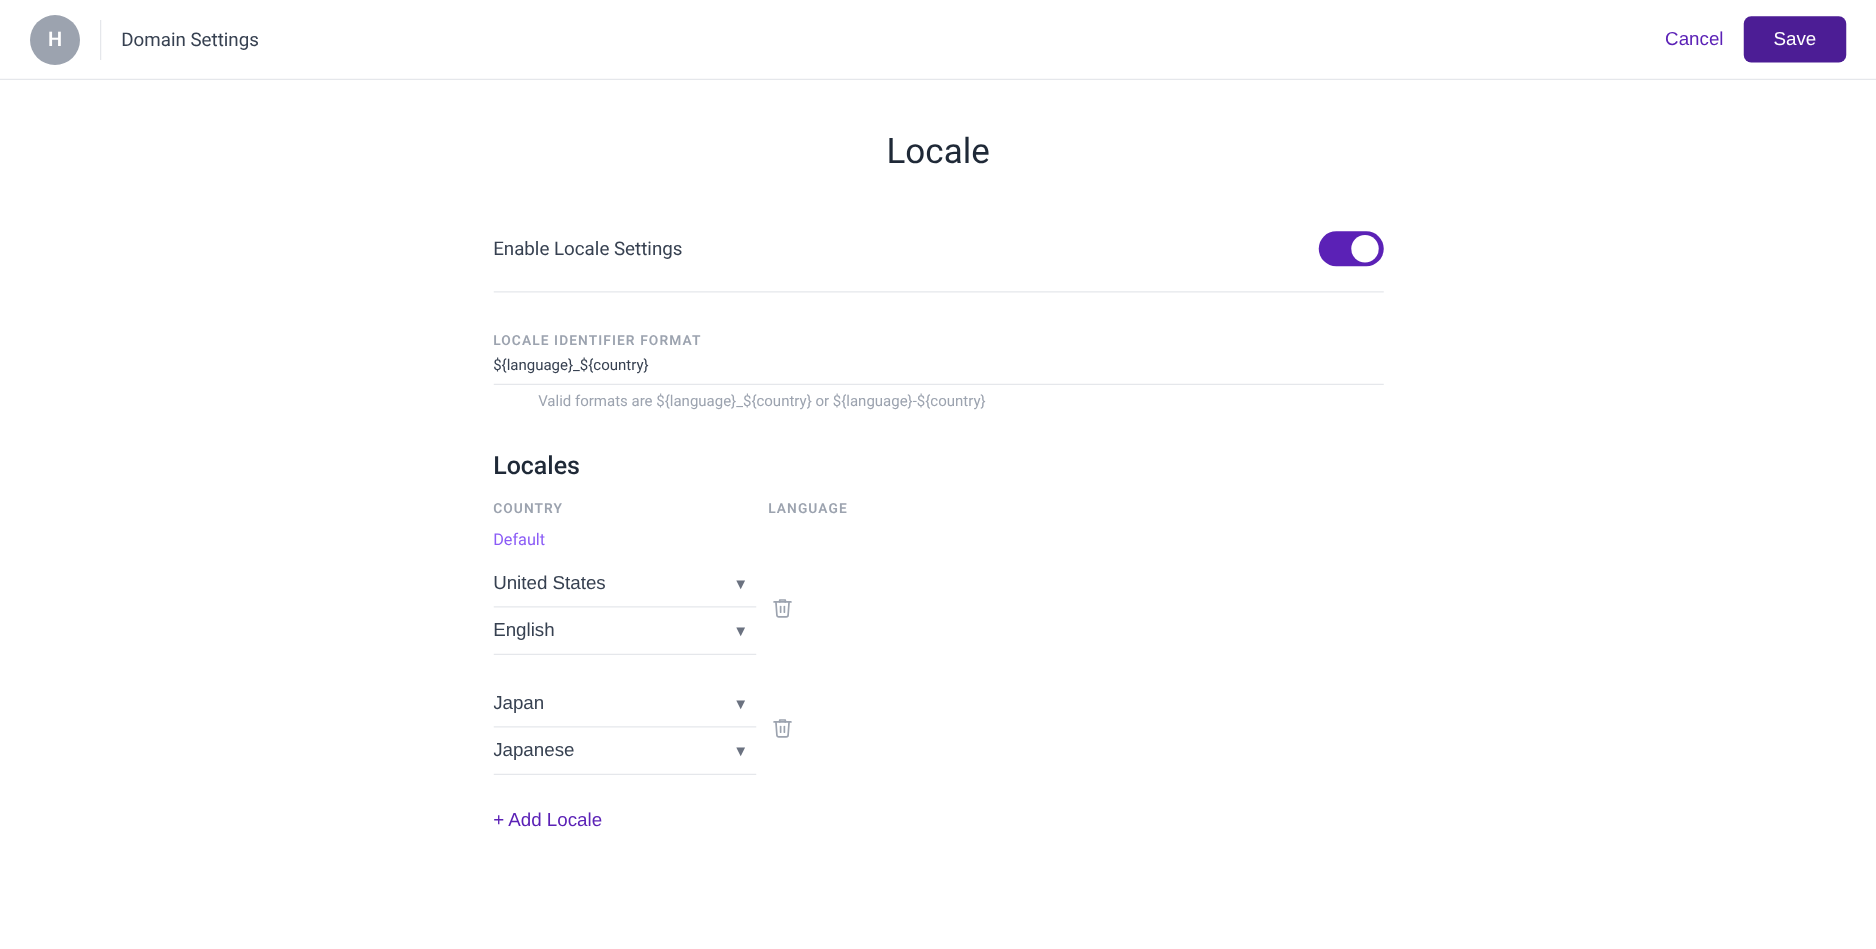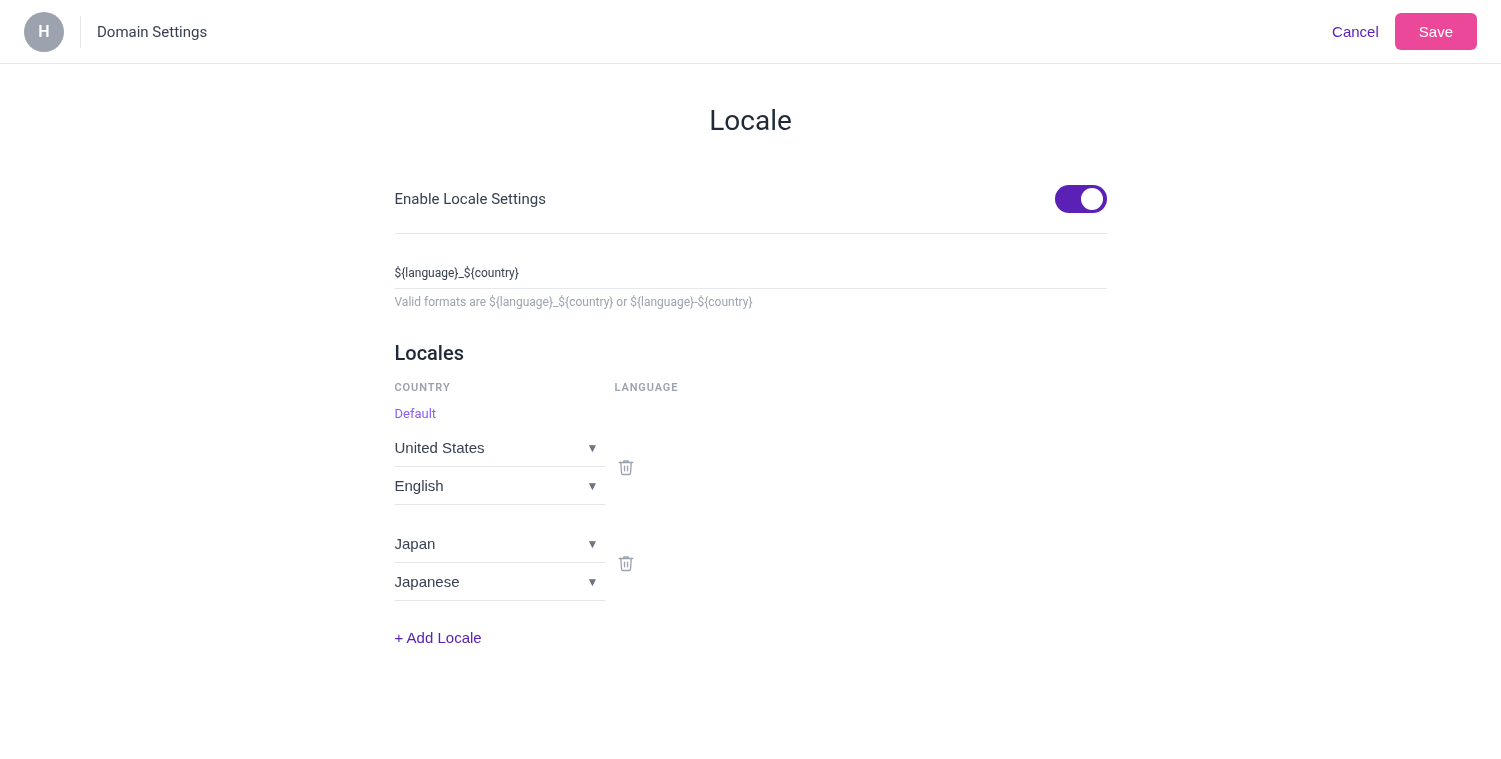--- a/index.html
+++ b/index.html
@@ -49,21 +49,21 @@
     .btn-cancel {
       background: none;
       border: none;
       color: #5b21b6;
       font-size: 15px;
       cursor: pointer;
       font-weight: 500;
       padding: 8px 16px;
     }
     .btn-save {
-      background: #ec4899;
+      background: #4c1d95;
       color: #fff;
       border: none;
       border-radius: 6px;
       padding: 10px 24px;
       font-size: 15px;
       font-weight: 500;
       cursor: pointer;
     }
 
     
@@ -137,20 +137,21 @@
       font-size: 12px;
       color: #374151;
       padding-bottom: 8px;
       border-bottom: 1px solid #e5e7eb;
       margin-bottom: 6px;
     }
     .field-hint {
       font-size: 12px;
       color: #9ca3af;
       margin-bottom: 28px;
+      margin-left: 36px;
     }
 
     
     .locales-title {
       font-size: 20px;
       font-weight: 500;
       color: #1f2937;
       margin-bottom: 16px;
     }
     .table-header {
@@ -265,20 +266,21 @@
   <div class="enable-row">
     <span class="enable-label">Enable Locale Settings</span>
     <label class="toggle">
       <div class="toggle-track">
         <div class="toggle-thumb"></div>
       </div>
     </label>
   </div>
 
   <div class="section">
+    <div class="field-label">LOCALE IDENTIFIER FORMAT</div>
     <div class="field-value">${language}_${country}</div>
     <div class="field-hint">Valid formats are ${language}_${country} or ${language}-${country}</div>
   </div>
 
   <div class="section">
     <div class="locales-title">Locales</div>
 
     <div class="table-header">
       <span class="col-header">COUNTRY</span>
       <span class="col-header">LANGUAGE</span>

